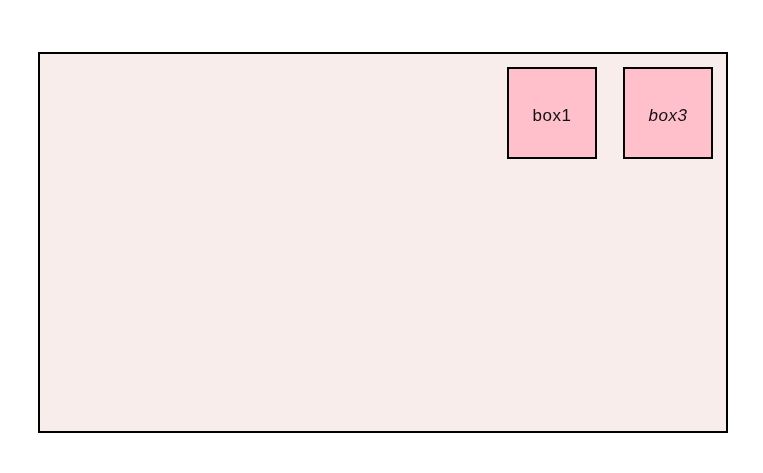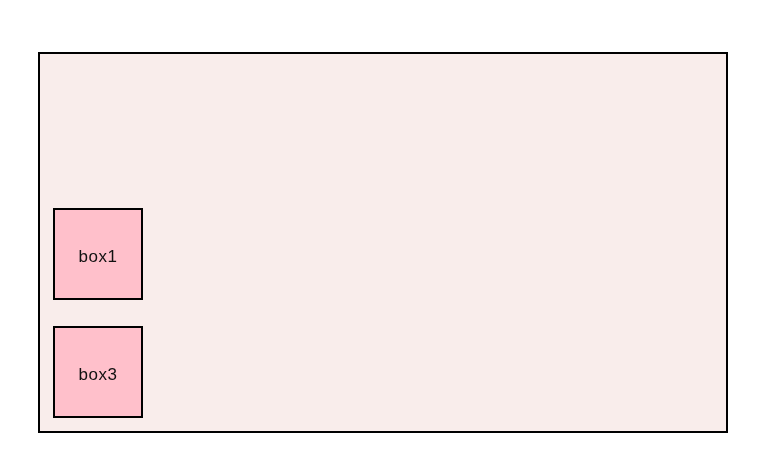--- a/index.html
+++ b/index.html
@@ -11,21 +11,21 @@
     font-family: "Liberation Sans", sans-serif;
   }
   .outer-container {
     position: absolute;
     left: 38px;
     top: 52px;
     width: 686px;
     height: 377px;
     border: 2px solid #000000;
     display: flex;
-    flex-direction: column;
+    flex-direction: row;
     justify-content: flex-end;
     align-items: flex-start;
   }
   .box {
     width: 86px;
     height: 88px;
     border: 2px solid #000000;
     margin: 13px;
     display: flex;
     align-items: center;
@@ -43,17 +43,17 @@
 </head>
 <body>
 
 <div class="outer-container" style="background-color: rgb(249, 237, 235);">
 
   <div class="box" style="background-color: rgb(255, 192, 203);">
     <span>box1</span>
   </div>
 
 
-  <div class="box" style="background-color: rgb(255, 192, 203);">
+  <div class="box" style="background-color: rgb(255, 192, 203); font-style: italic;">
     <span>box3</span>
   </div>
 
 </div>
 
 </body></html>

